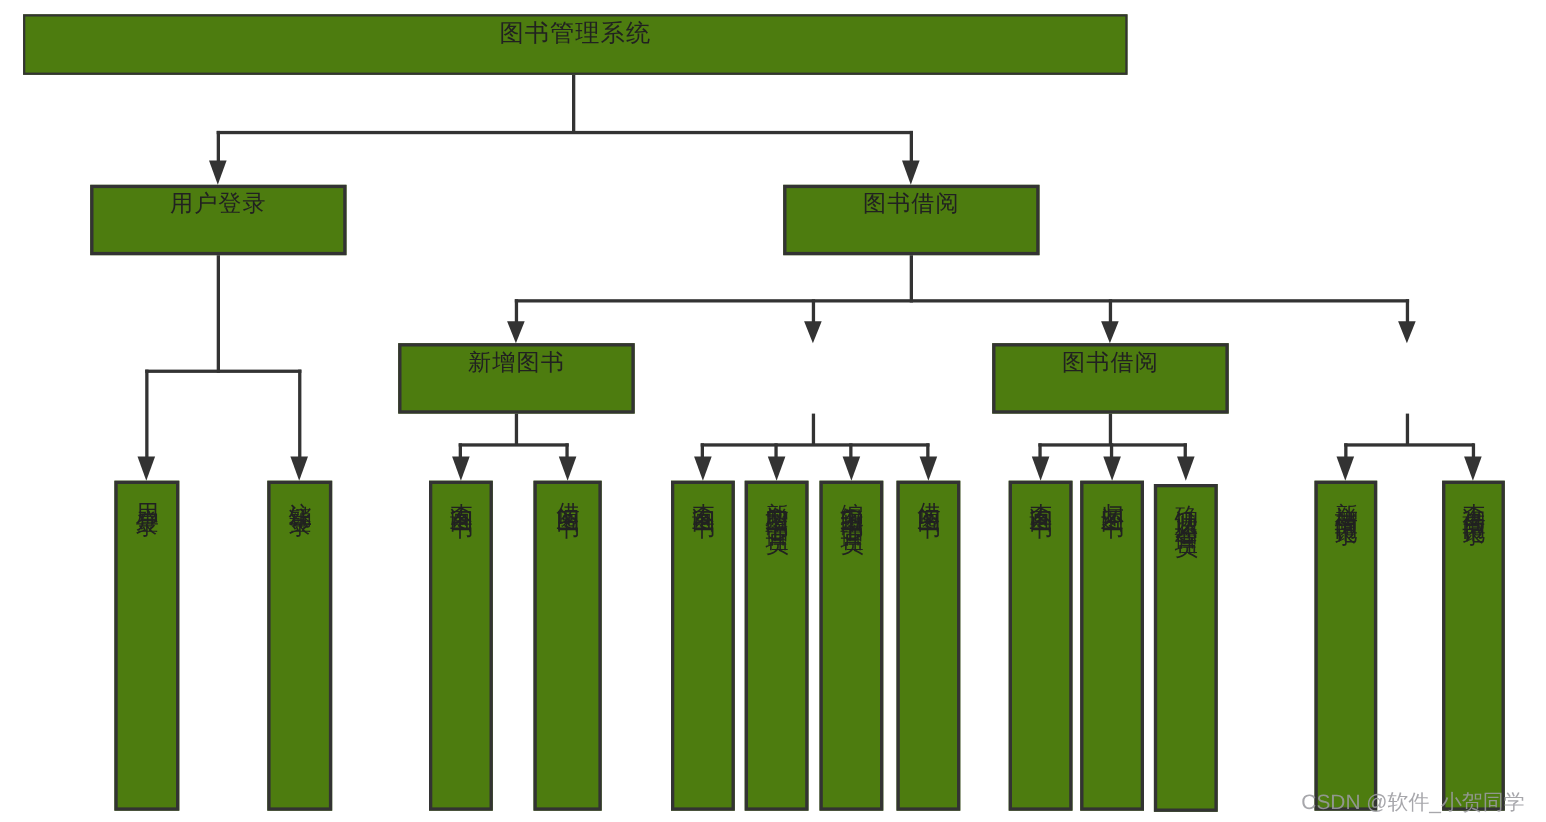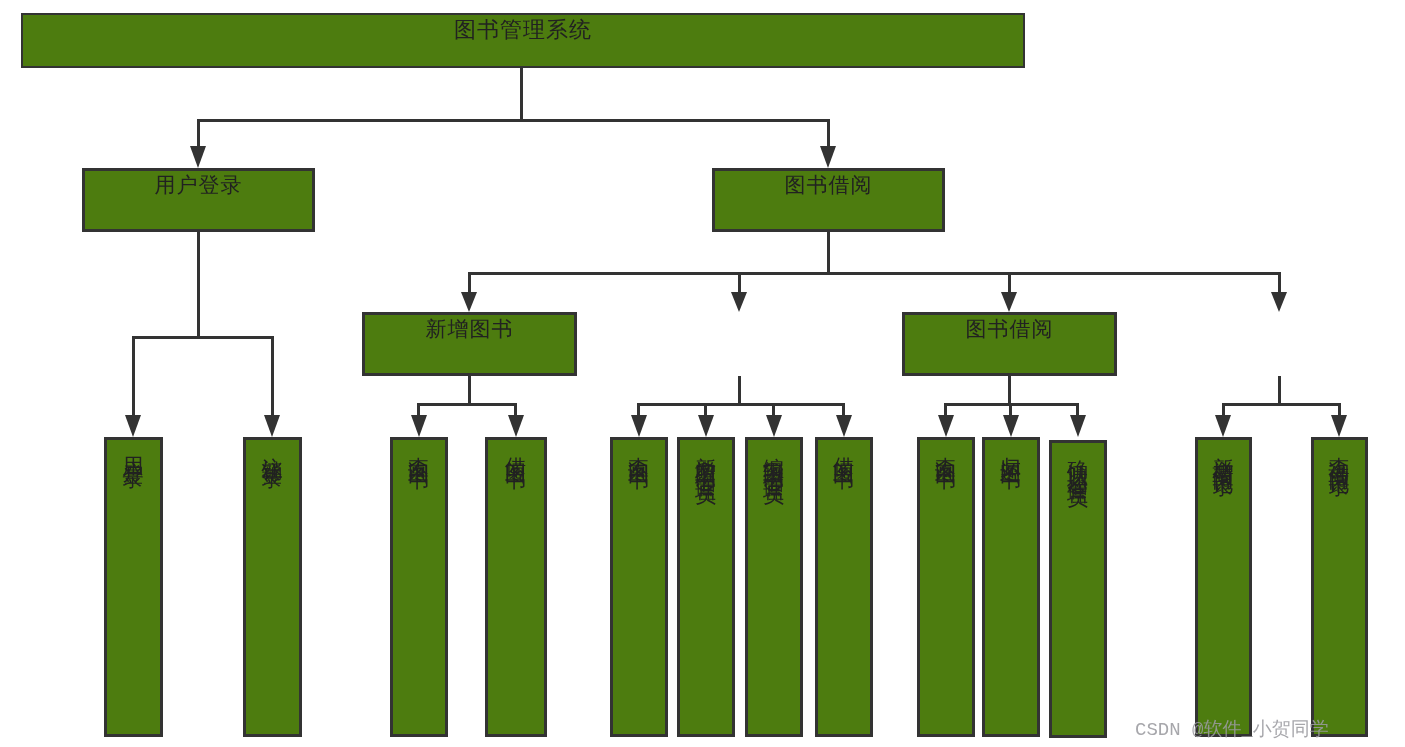--- a/index.html
+++ b/index.html
@@ -40,27 +40,26 @@
   .vl{width:3px;}
   .ar{
     position:absolute;width:0;height:0;
     border-left:8px solid transparent;
     border-right:8px solid transparent;
     border-top:22px solid var(--line);
   }
   .ar.s{border-top-width:20px;}
   .watermark{
     position:absolute;
-    left:1135px;top:716px;
+    left:1183px;top:716px;
     font-size:19px;
     color:var(--watermark);
     opacity:.88;
     white-space:nowrap;
     z-index:5;
-    font-family:Liberation Mono, monospace;
   }
 </style>
 </head>
 <body>
 
 <div class="stage">
 
   <div class="box root" style="left:21px;top:13px;width:1004px;height:55px;">
     <span>图书管理系统</span>
   </div>

